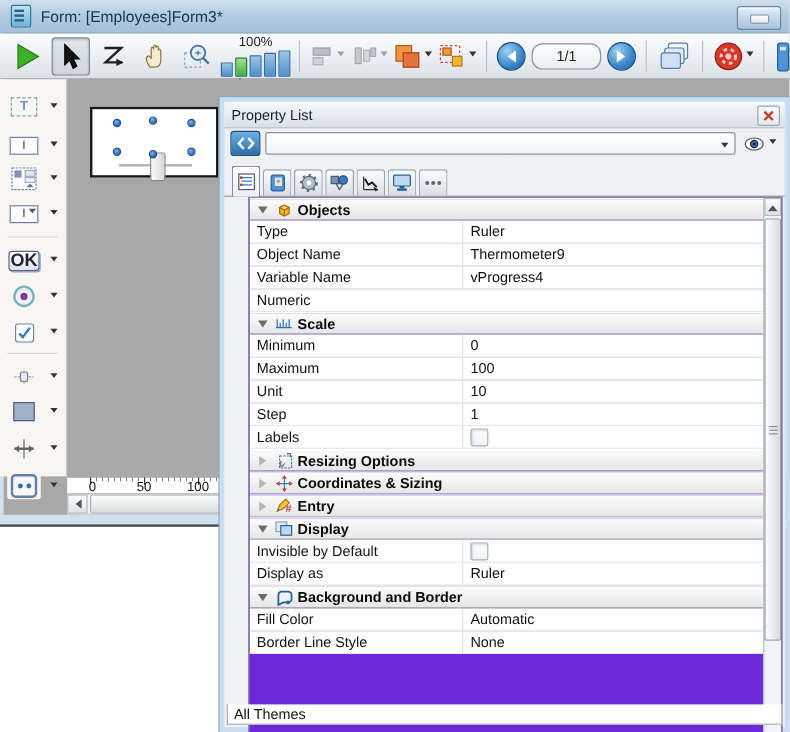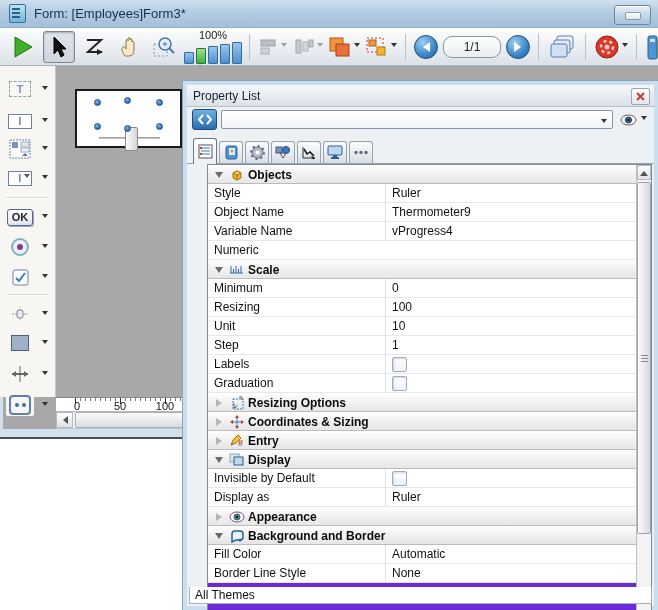--- a/index.html
+++ b/index.html
@@ -42,21 +42,21 @@
   .navcirc .tri-r{width:0;height:0;border:5px solid transparent;border-left:7px solid #fff;margin-right:-4px;}
 
   
   .sidebar{position:absolute;left:0;top:66px;width:56px;height:331px;background:#f7f6f3;border-right:1px solid #c7c7c3;box-sizing:border-box;}
   .tool-row{position:absolute;left:6px;display:flex;align-items:center;gap:6px;}
   .tool-btn{width:28px;height:22px;display:flex;align-items:center;justify-content:center;background:#f7f6f3;border-radius:2px;}
   .tool-sep{position:absolute;left:6px;width:42px;height:1px;background:#dcd9d2;box-shadow:0 1px 0 #fff;}
   .g-box{border:1px solid #6f80a8;background:#fff;font-size:10px;color:#334;display:flex;align-items:center;justify-content:center;}
   .t-dash{width:20px;height:14px;border:1px dashed #8aa;color:#7a93c9;font-weight:bold;font-size:11px;display:flex;align-items:center;justify-content:center;}
   .okbtn{width:24px;height:15px;border:1px solid #55658d;border-radius:3px;background:linear-gradient(#fff,#dfe4ec);
-    font-size:11px;font-weight:bold;color:#223;display:flex;align-items:center;justify-content:center;box-shadow:1px 1px 0 #9aa5bd;}
+    font-size:15px;font-weight:bold;color:#223;display:flex;align-items:center;justify-content:center;box-shadow:1px 1px 0 #9aa5bd;}
   .radio-ic{width:14px;height:14px;border-radius:50%;border:2px solid #7fb3b8;background:#eef;display:flex;align-items:center;justify-content:center;}
   .radio-ic i{width:6px;height:6px;border-radius:50%;background:#7a3d8f;}
   .rect-ic{width:16px;height:14px;background:#9fb0c8;border:1px solid #51617d;}
   .plug-ic{width:18px;height:16px;border:2px solid #5f7fae;border-radius:4px;display:flex;align-items:center;justify-content:center;gap:3px;}
   .plug-ic i{width:4px;height:4px;border-radius:50%;background:#3a6ea8;}
 
   
   .canvas{position:absolute;left:56px;top:66px;width:602px;height:331px;background:#a8a8a8;}
   .form-object-area{position:absolute;left:19px;top:23px;width:103px;height:55px;background:#fff;border:2px solid #1a1a1a;}
   .slider-line{position:absolute;left:22px;top:46px;width:61px;height:2px;background:linear-gradient(#8c8c8c,#d8d8d8);}
@@ -474,21 +474,21 @@
             <span class="sicon">
               <svg width="14" height="14">
                 <polygon points="3,5 7,3 11,5 11,10 7,12 3,10" fill="#f0b429" stroke="#a87312"></polygon>
                 <polygon points="3,5 7,7 11,5 7,3" fill="#ffd666" stroke="#a87312"></polygon>
                 <line x1="7" y1="7" x2="7" y2="12" stroke="#a87312"></line>
               </svg>
             </span>
             <span class="slbl">Objects</span>
           </div>
           <div class="prow">
-            <div class="cl">Style</div>
+            <div class="cl">Type</div>
             <div class="cv">Ruler</div>
           </div>
           <div class="prow">
             <div class="cl">Object Name</div>
             <div class="cv">Thermometer9</div>
           </div>
           <div class="prow">
             <div class="cl">Variable Name</div>
             <div class="cv">vProgress4</div>
           </div>
@@ -509,39 +509,33 @@
                 <line x1="12" y1="3" x2="12" y2="10" stroke="#2a6db5"></line>
               </svg>
             </span>
             <span class="slbl">Scale</span>
           </div>
           <div class="prow">
             <div class="cl">Minimum</div>
             <div class="cv">0</div>
           </div>
           <div class="prow">
-            <div class="cl">Resizing</div>
+            <div class="cl">Maximum</div>
             <div class="cv">100</div>
           </div>
           <div class="prow">
             <div class="cl">Unit</div>
             <div class="cv">10</div>
           </div>
           <div class="prow">
             <div class="cl">Step</div>
             <div class="cv">1</div>
           </div>
           <div class="prow">
             <div class="cl">Labels</div>
-            <div class="cv">
-              <div class="cbx"></div>
-            </div>
-          </div>
-          <div class="prow">
-            <div class="cl">Graduation</div>
             <div class="cv">
               <div class="cbx"></div>
             </div>
           </div>
           <div class="srow">
             <span class="tri">
               <i class="tri-col"></i>
             </span>
             <span class="sicon">
               <svg width="14" height="14">
@@ -600,33 +594,20 @@
             <div class="cv">
               <div class="cbx"></div>
             </div>
           </div>
           <div class="prow">
             <div class="cl">Display as</div>
             <div class="cv">Ruler</div>
           </div>
           <div class="srow">
             <span class="tri">
-              <i class="tri-col"></i>
-            </span>
-            <span class="sicon">
-              <svg width="16" height="12">
-                <ellipse cx="8" cy="6" rx="7" ry="5" fill="#fff" stroke="#884a9a"></ellipse>
-                <circle cx="8" cy="6" r="3" fill="#4aa04a" stroke="#2a5f94"></circle>
-                <circle cx="8" cy="6" r="1.3" fill="#111"></circle>
-              </svg>
-            </span>
-            <span class="slbl">Appearance</span>
-          </div>
-          <div class="srow">
-            <span class="tri">
               <i class="tri-exp"></i>
             </span>
             <span class="sicon">
               <svg width="14" height="14">
                 <path d="M4 2 h6 a3 3 0 0 1 3 3 v3 a3 3 0 0 1 -3 3 h-4 l-4 2 v-8 a3 3 0 0 1 2 -3 z" fill="#eaf2fa" stroke="#2a5f94" stroke-width="1.5"></path>
                 <circle cx="10" cy="11" r="1.5" fill="#2a5f94"></circle>
               </svg>
             </span>
             <span class="slbl">Background and Border</span>
           </div>

